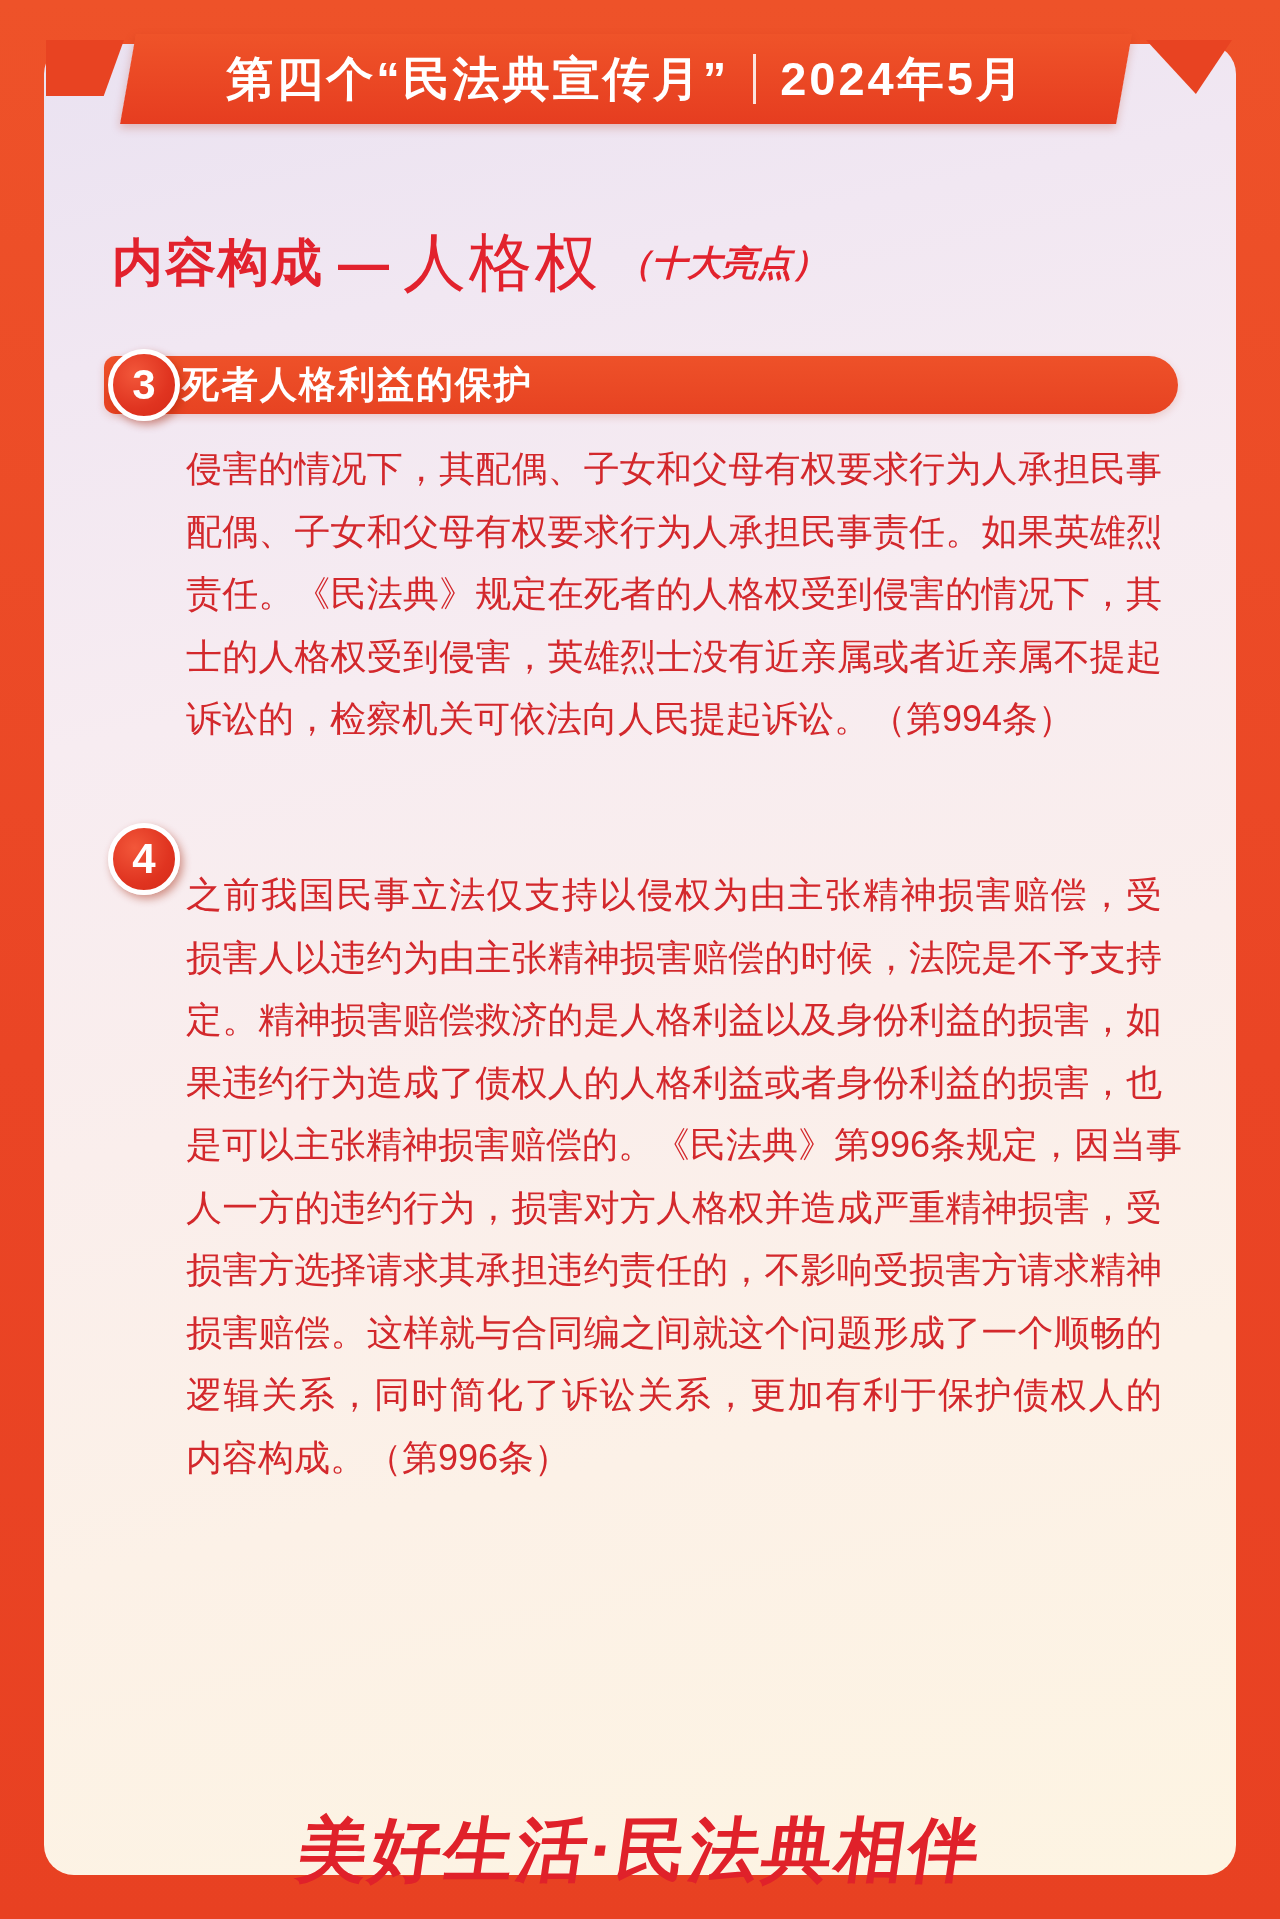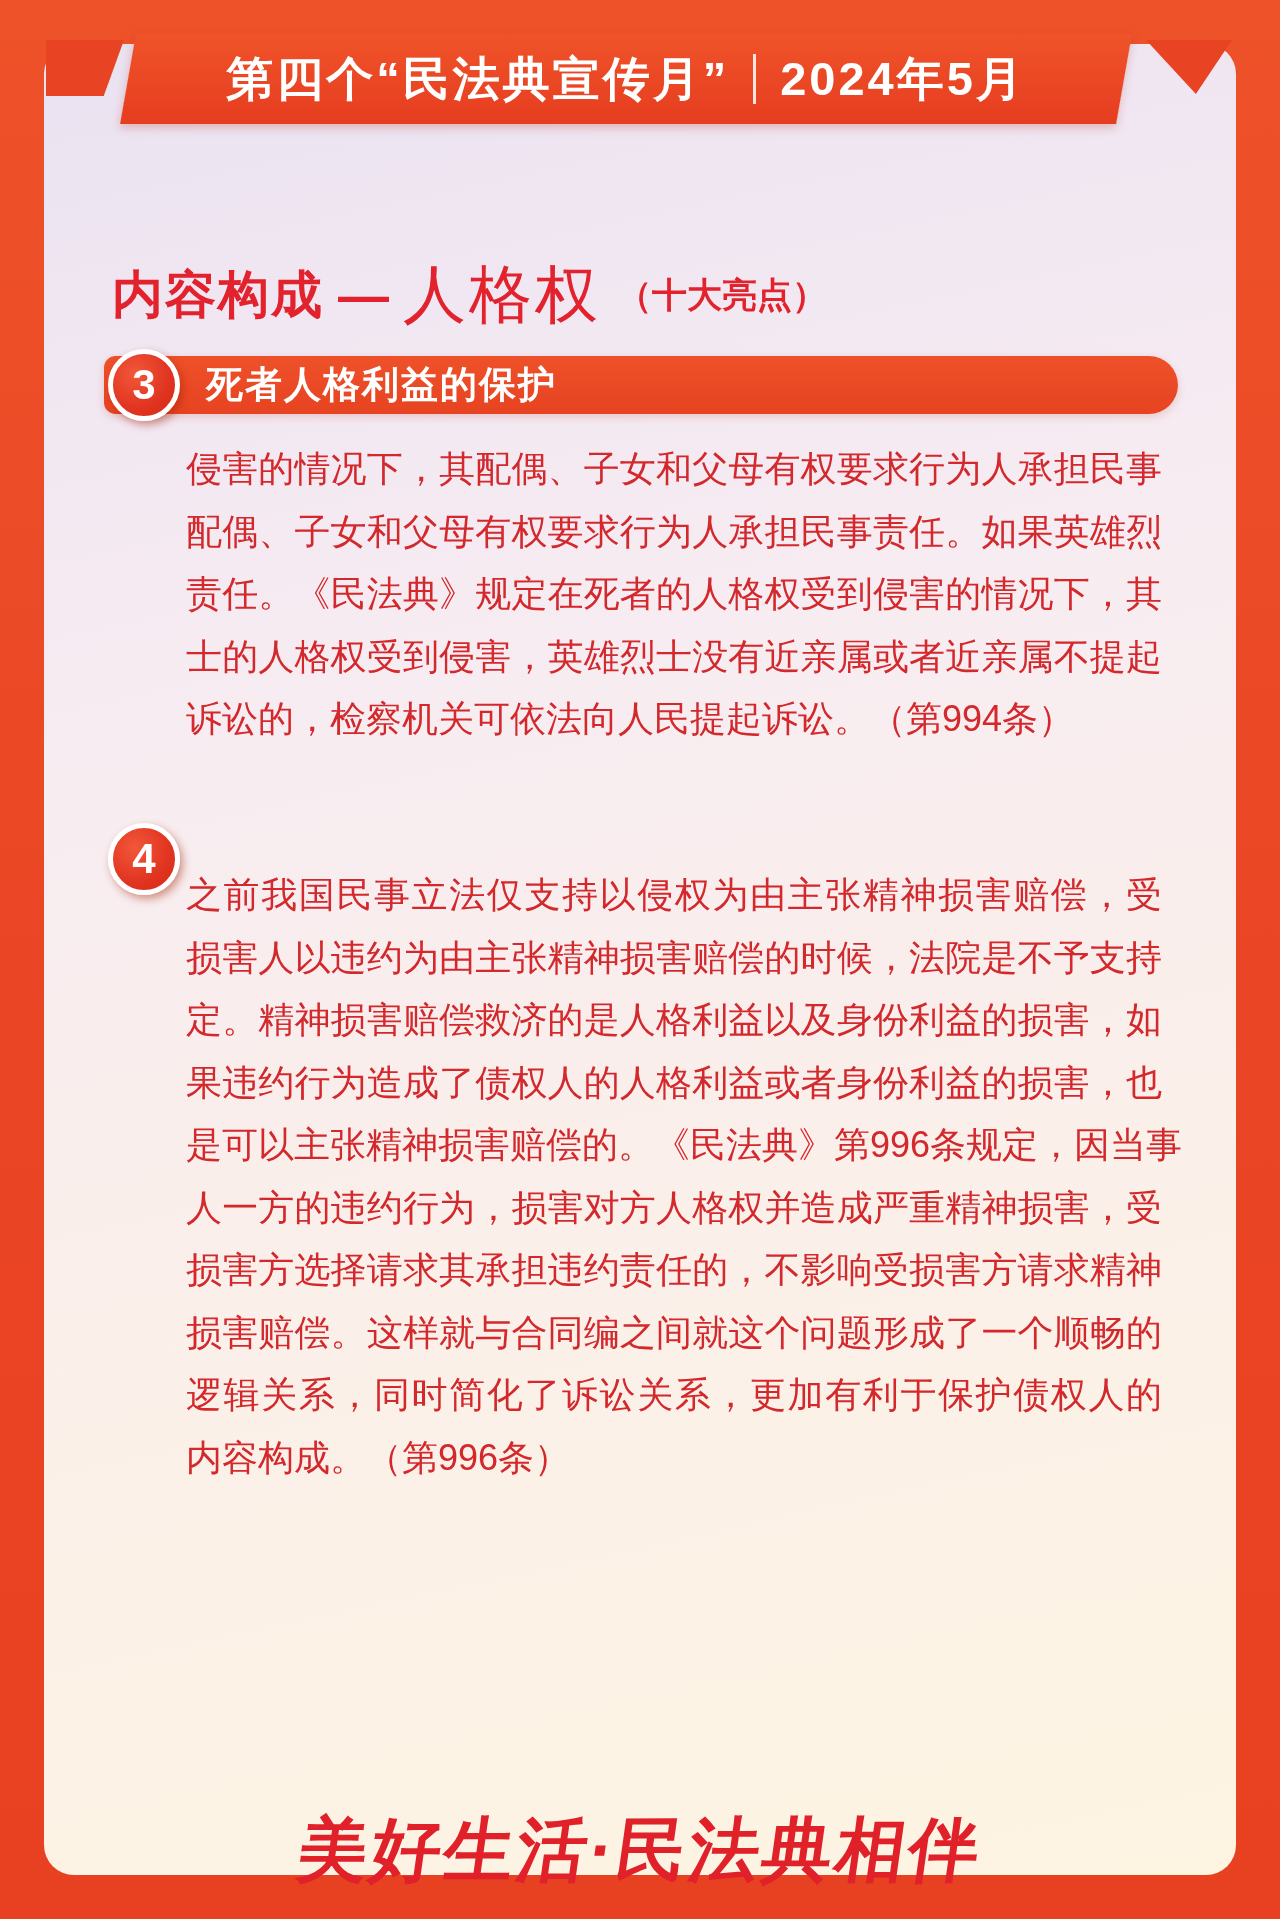--- a/index.html
+++ b/index.html
@@ -28,36 +28,36 @@
   .tail-left{
     position:absolute;left:46px;top:40px;width:78px;height:56px;z-index:4;
     background:#e84322;clip-path:polygon(0 0,100% 0,74% 100%,0 100%);
   }
   .fold-right{
     position:absolute;left:1146px;top:40px;width:86px;height:54px;z-index:4;
     background:#e84322;clip-path:polygon(0 0,100% 0,58% 100%);
   }
   
   .page-title{
-    position:absolute;left:112px;top:252px;z-index:3;
+    position:absolute;left:112px;top:220px;z-index:3;
     display:flex;align-items:center;color:var(--title,#e2222d);white-space:nowrap;
   }
   .t-prefix{font-size:51px;font-weight:600;letter-spacing:2px;}
   .t-dash{font-size:51px;font-weight:800;margin:0 14px;}
   .t-main{font-size:63px;font-weight:400;letter-spacing:3px;}
-  .t-suffix{font-size:35px;font-weight:600;margin-left:16px;}
+  .t-suffix{font-size:35px;font-weight:600;margin-left:16px;font-style:italic;}
   
   .sec-banner{
     position:absolute;left:104px;width:1074px;height:58px;z-index:2;
     background:linear-gradient(180deg,#ee5129,#e74322);
     border-radius:12px 30px 30px 12px;
     box-shadow:0 3px 8px rgba(180,50,15,.18);
   }
   .sec-banner .heading{
-    display:block;padding-left:102px;line-height:58px;
+    display:block;padding-left:78px;line-height:58px;
     color:#ffffff;font-size:37px;font-weight:700;letter-spacing:2px;white-space:nowrap;
   }
   .badge{
     position:absolute;left:108px;width:62px;height:62px;z-index:3;
     border:5px solid #ffffff;border-radius:50%;
     background:radial-gradient(circle at 35% 32%,#f2573a 0%,#e03420 60%,#d52a18 100%);
     color:#ffffff;font-size:42px;font-weight:800;
     display:flex;align-items:center;justify-content:center;
     box-shadow:3px 4px 9px rgba(160,30,5,.45);
   }

